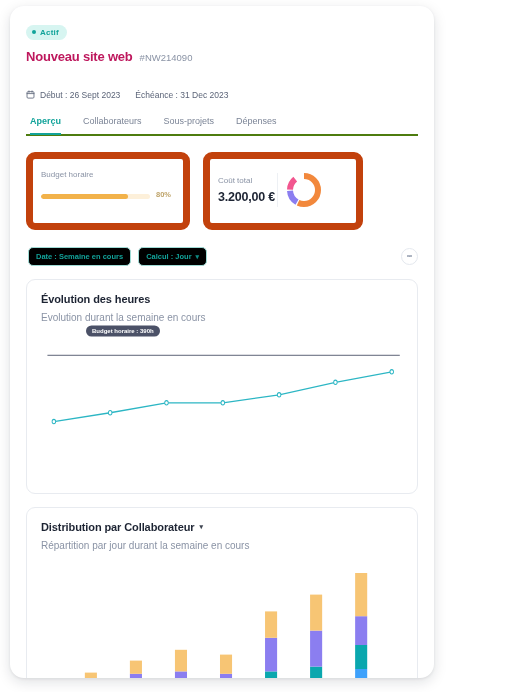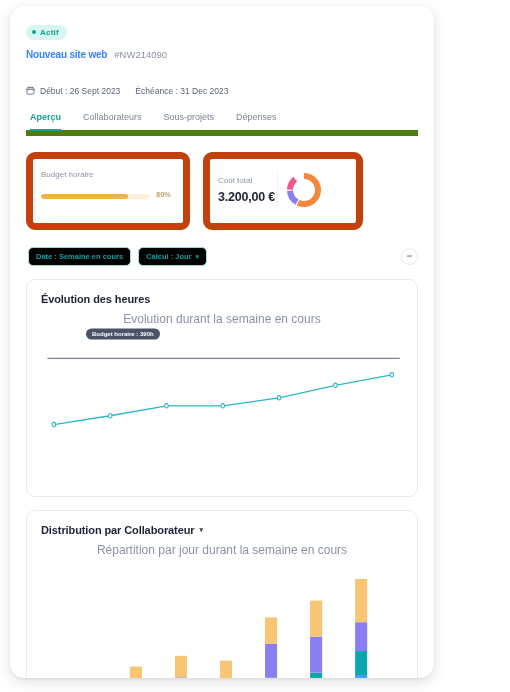--- a/index.html
+++ b/index.html
@@ -25,29 +25,29 @@
     display: inline-flex; align-items: center; gap: 4px;
     background: #d7f5f1; color: #12a39a;
     font-size: 8px; font-weight: 700;
     border-radius: 10px; padding: 3px 8px 3px 6px;
     letter-spacing: .2px;
   }
   .status-dot { width: 4px; height: 4px; border-radius: 50%; background: #12a39a; display: block; }
 
   
   .title-row { display: flex; align-items: baseline; gap: 7px; margin-top: 9px; }
-  .proj-title { font-size: 10px; font-weight: 700; color: #3b82f6; letter-spacing: -.2px; }
+  .proj-title { font-size: 13px; font-weight: 700; color: #be185d; letter-spacing: -.2px; }
   .proj-ref { font-size: 9.5px; color: #8a93a5; font-weight: 400; }
 
   .date-row { display: flex; align-items: center; gap: 5px; margin-top: 26px; font-size: 8.5px; color: #5b6478; }
   .date-row .sep { width: 5px; }
   .cal-icon { display: inline-block; width: 9px; height: 9px; position: relative; color: #5b6478; }
 
   
-  .tabs { display: flex; gap: 22px; margin-top: 15px; border-bottom: 6px solid #4d7c0f; padding-left: 4px; }
+  .tabs { display: flex; gap: 22px; margin-top: 15px; border-bottom: 2px solid #4d7c0f; padding-left: 4px; }
   .tab {
     font-size: 9px; color: #7b8496; padding-bottom: 7px;
     border-bottom: 2px solid transparent; cursor: pointer; position: relative; top: 1px;
   }
   .tab.active { color: #12a39a; border-bottom-color: #12a39a; font-weight: 600; }
 
   
   .cards { display: flex; gap: 13px; margin-top: 16px; }
   .card {
     border: 7px solid #c2410c; border-radius: 9px; background: #fff;
@@ -84,21 +84,21 @@
   }
   .kebab span { display: block; width: 1.8px; height: 1.8px; border-radius: 50%; background: #98a1b2; margin: .6px 0; }
 
   
   .panel {
     margin-top: 13px; border: 1px solid #e8ebf0; border-radius: 9px; background: #fff;
     padding: 13px 14px 12px 14px;
   }
   .panel-title { font-size: 11px; font-weight: 700; color: #1d2433; letter-spacing: -.1px; display: flex; align-items: center; gap: 5px; }
   .panel-title .accent { color: #1d2433; }
-  .panel-sub { font-size: 12px; color: #8a93a5; margin-top: 7px; text-align: center; }
+  .panel-sub { font-size: 10px; color: #8a93a5; margin-top: 7px; }
 
   .chart-line-wrap { position: relative; height: 150px; margin-top: 8px; }
   .chart-line-wrap svg { display: block; width: 100%; height: 100%; overflow: visible; }
   .budget-tag {
     position: absolute; left: 45px; top: 0px; transform: translateY(-50%);
     background: #4b5167; color: #fff; font-size: 6px; font-weight: 600;
     border-radius: 8px; padding: 2.5px 6px; white-space: nowrap; z-index: 2;
   }
 
   .chart-bar-wrap { height: 160px; margin-top: 14px; position: relative; }

